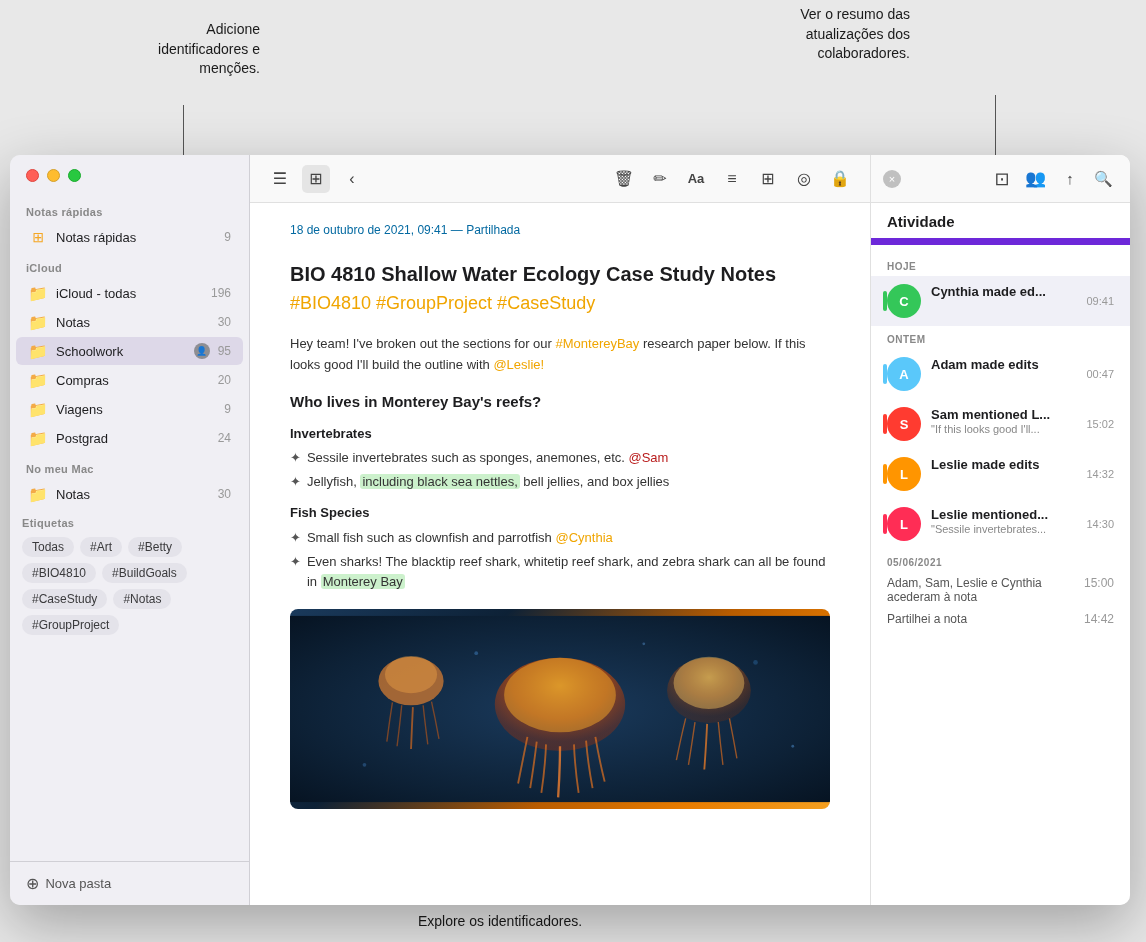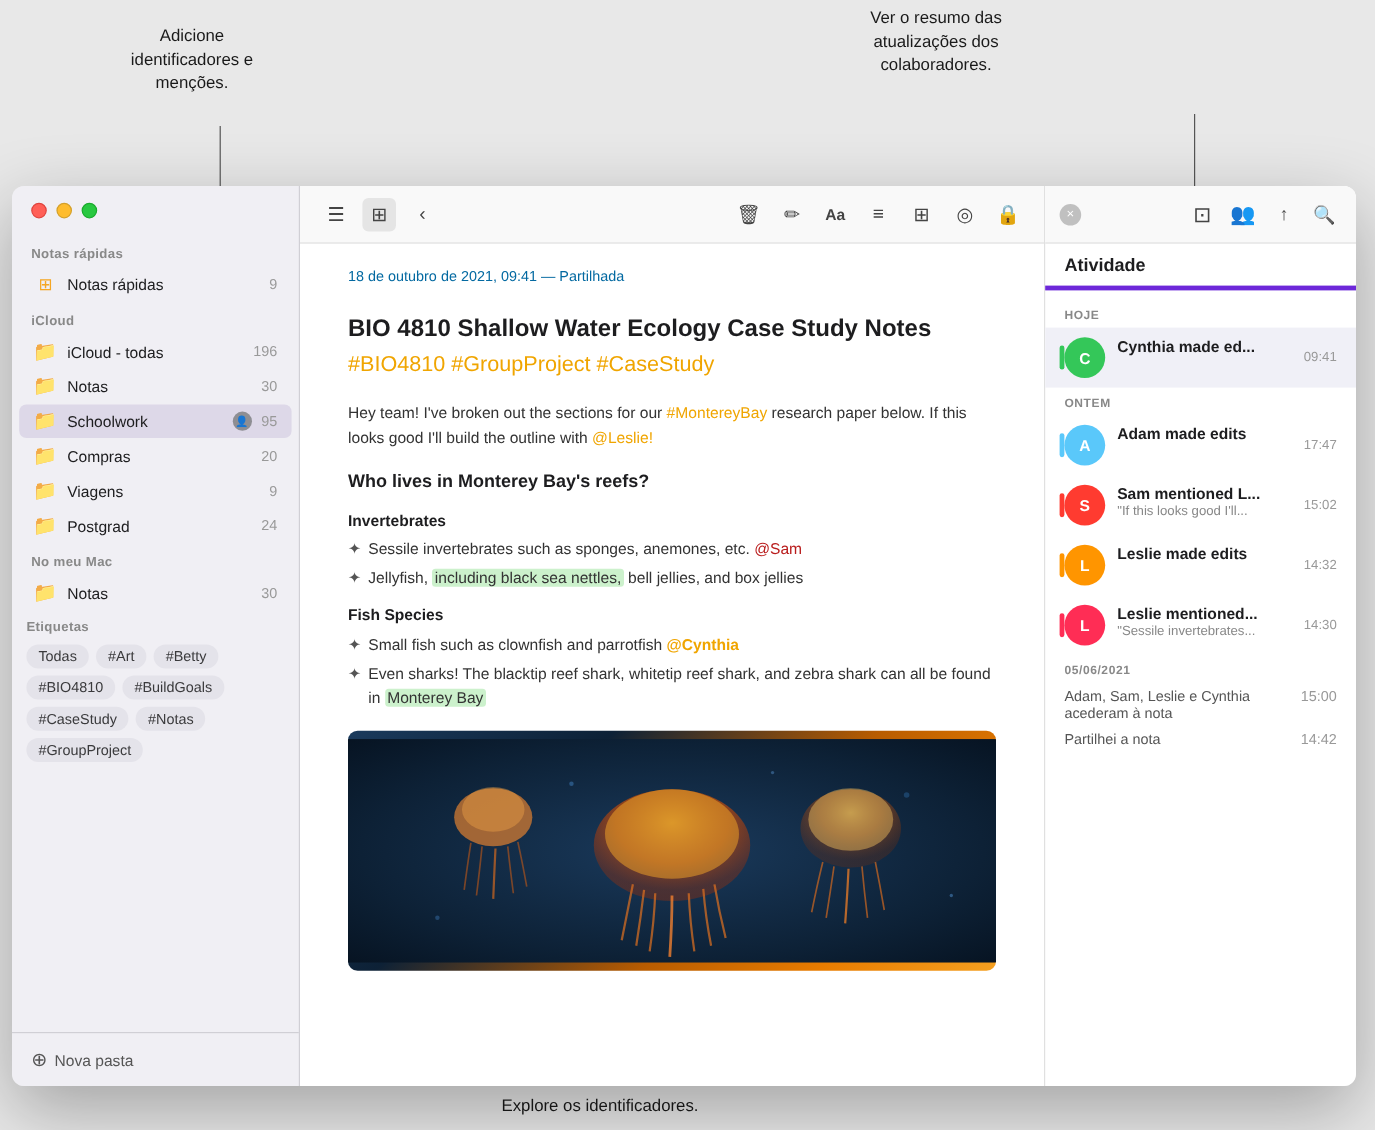--- a/index.html
+++ b/index.html
@@ -10,21 +10,21 @@
       height: 942px;
       overflow: hidden;
       position: relative;
     }
 
     
     .annotation {
       position: absolute;
       font-size: 14px;
       color: #1a1a1a;
-      text-align: center;
+      text-align: right;
       pointer-events: none;
       line-height: 1.4;
     }
 
     
     .app-window {
       position: absolute;
       top: 155px;
       left: 10px;
       width: 1120px;
@@ -323,21 +323,21 @@
       font-size: 15px;
       border: none;
       background: none;
     }
 
     .activity-title-bar {
       padding: 10px 16px 8px;
       font-size: 15px;
       font-weight: 600;
       color: #1d1d1f;
-      border-bottom: 4px solid #6d28d9;
+      border-bottom: 7px solid #6d28d9;
     }
 
     .activity-content {
       flex: 1;
       overflow-y: auto;
       padding: 8px 0;
     }
 
     .activity-date-label {
       font-size: 10px;
@@ -546,21 +546,21 @@
           <span>Sessile invertebrates such as sponges, anemones, etc. <span style="color:#b91c1c;">@Sam</span></span>
         </div>
         <div class="bullet-item">
           <span class="bullet-star">✦</span>
           <span>Jellyfish, <span class="highlight-green">including black sea nettles,</span> bell jellies, and box jellies</span>
         </div>
 
         <div class="note-subheading">Fish Species</div>
         <div class="bullet-item">
           <span class="bullet-star">✦</span>
-          <span>Small fish such as clownfish and parrotfish <span style="color:#f0a500;font-weight:bold;">@Cynthia</span></span>
+          <span>Small fish such as clownfish and parrotfish <span style="color:#f0a500;">@Cynthia</span></span>
         </div>
         <div class="bullet-item">
           <span class="bullet-star">✦</span>
           <span>Even sharks! The blacktip reef shark, whitetip reef shark, and zebra shark can all be found in <span class="highlight-green">Monterey Bay</span></span>
         </div>
 
         <div class="note-image">
           <svg viewBox="0 0 580 200" class="jellyfish-svg">
             <defs>
               <radialGradient id="bgGrad" cx="50%" cy="50%" r="80%">
@@ -649,21 +649,21 @@
       <div class="activity-date-label">ONTEM</div>
 
       <div class="activity-item">
         <div class="activity-avatar" style="background:#5ac8fa;">
           <div class="activity-avatar-indicator" style="background:#5ac8fa;"></div>
           A
         </div>
         <div class="activity-item-content">
           <div class="activity-item-name">Adam made edits</div>
         </div>
-        <div class="activity-item-time">17:47</div>
+        <div class="activity-item-time">00:47</div>
       </div>
 
       <div class="activity-item">
         <div class="activity-avatar" style="background:#ff3b30;">
           <div class="activity-avatar-indicator" style="background:#ff3b30;"></div>
           S
         </div>
         <div class="activity-item-content">
           <div class="activity-item-name">Sam mentioned L...</div>
           <div class="activity-item-preview">"If this looks good I'll...</div>

